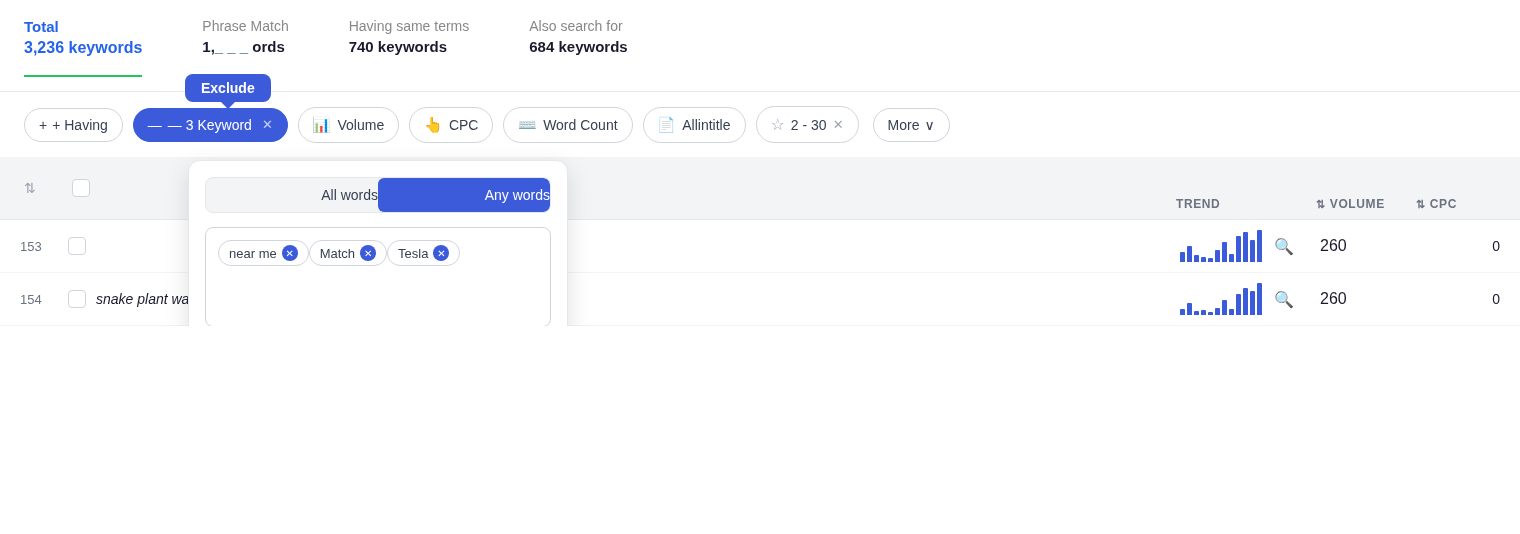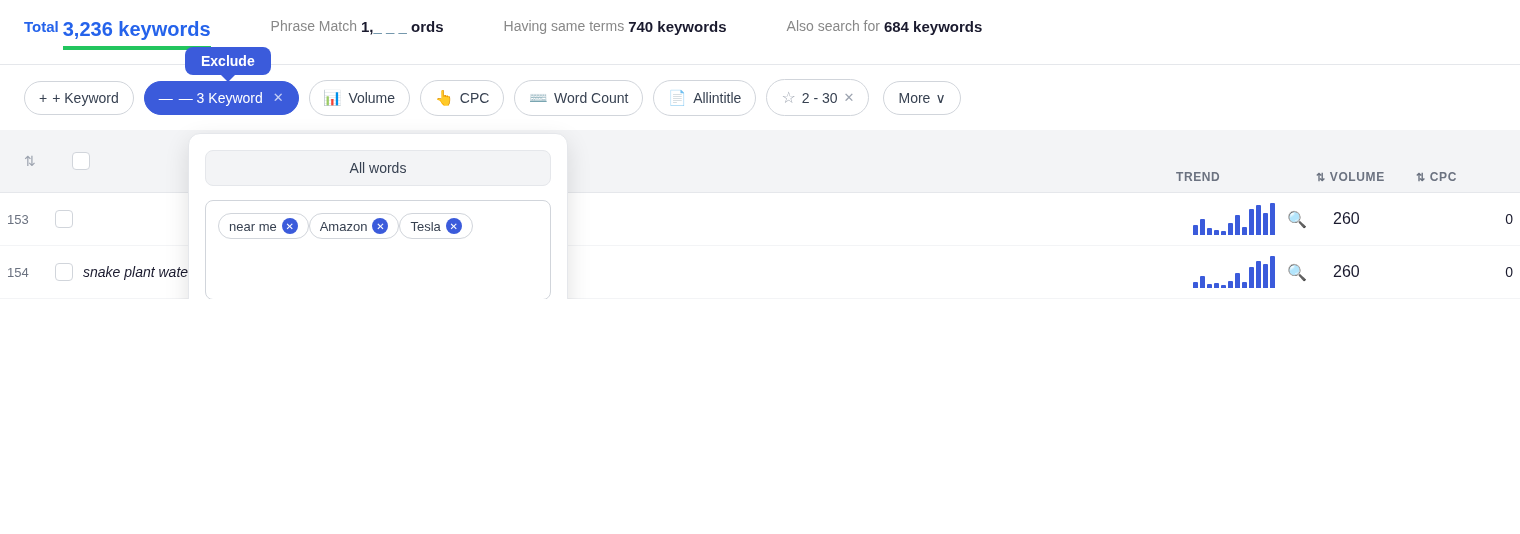--- a/index.html
+++ b/index.html
@@ -5,25 +5,25 @@
     * { box-sizing: border-box; margin: 0; padding: 0; }
     body { font-family: -apple-system, BlinkMacSystemFont, 'Segoe UI', Arial, sans-serif; background: #fff; color: #1a1a2e; font-size: 14px; }
 
     .top-section {
       padding: 18px 24px 0 24px;
       display: flex;
       gap: 60px;
       align-items: flex-start;
     }
 
-    .stat-block { display: flex; gap: 4px; }
+    .stat-block { display: flex; flex-direction: column; gap: 4px; }
     .stat-label { font-size: 14px; color: #888; font-weight: 400; }
     .stat-label.active { color: #2563eb; font-weight: 700; font-size: 15px; }
     .stat-value { font-size: 15px; font-weight: 600; color: #1a1a2e; }
-    .stat-value.active { color: #2563eb; font-size: 20px; border-bottom: 4px solid #22c55e; padding-bottom: 5px; }
+    .stat-value.active { color: #2563eb; font-size: 16px; border-bottom: 2px solid #22c55e; padding-bottom: 18px; }
 
     .divider { height: 1px; background: #e5e7eb; margin: 14px 0 0 0; }
 
     .filters-row {
       display: flex;
       align-items: center;
       gap: 10px;
       padding: 14px 24px;
       flex-wrap: nowrap;
       position: relative;
@@ -123,21 +123,21 @@
       color: #374151;
       font-weight: 500;
       margin-left: 4px;
     }
 
     .col-sort { display: flex; align-items: center; gap: 4px; font-size: 12px; font-weight: 600; color: #6b7280; letter-spacing: 0.05em; cursor: pointer; margin-top: 32px; }
 
     .table-row {
       display: flex;
       align-items: center;
-      padding: 10px 7px;
+      padding: 10px 20px;
       border-bottom: 1px solid #f3f4f6;
       background: #fff;
     }
     .row-num { width: 48px; font-size: 13px; color: #6b7280; flex-shrink: 0; }
     .row-check { width: 28px; flex-shrink: 0; }
     .row-keyword { flex: 1; font-size: 14px; color: #1a1a2e; font-style: italic; }
     .row-trend { width: 140px; display: flex; align-items: center; gap: 8px; }
     .row-volume { width: 100px; text-align: left; font-size: 16px; font-weight: 500; color: #1a1a2e; }
     .row-cpc { width: 80px; text-align: right; font-size: 14px; font-weight: 500; color: #1a1a2e; }
 
@@ -187,21 +187,21 @@
       display: flex;
       border-radius: 8px;
       overflow: hidden;
       margin-bottom: 14px;
       border: 1px solid #e5e7eb;
       background: #f3f4f6;
     }
     .toggle-btn {
       flex: 1;
       padding: 9px 0;
-      text-align: center;
+      text-align: right;
       font-size: 14px;
       font-weight: 500;
       cursor: pointer;
       background: transparent;
       border: none;
       color: #374151;
     }
     .toggle-btn.selected {
       background: #3b5bdb;
       color: #fff;
@@ -287,21 +287,21 @@
 </div>
 
 <div class="divider"></div>
 
 <div class="filters-row">
 
   <div class="exclude-tooltip">Exclude</div>
 
   <button class="include-btn">
     <span>+</span>
-    <span>+ Keyword</span>
+    <span>+ Having</span>
   </button>
 
   <button class="filter-btn active">
     <span>—</span>
     <span>— 3 Keyword</span>
     <span class="close-x">✕</span>
   </button>
 
   <button class="filter-btn">
     <span style="font-size:15px;">📊</span>
@@ -330,29 +330,30 @@
   </div>
 
   <button class="more-btn">
     <span>More</span>
     <span>∨</span>
   </button>
 
   <div class="dropdown-popup">
     <div class="toggle-row">
       <button class="toggle-btn">All words</button>
+      <button class="toggle-btn selected">Any words</button>
     </div>
 
     <div class="tags-area">
       <div class="tag">
         <span>near me</span>
         <span class="tag-x">✕</span>
       </div>
       <div class="tag">
-        <span>Amazon</span>
+        <span>Match</span>
         <span class="tag-x">✕</span>
       </div>
       <div class="tag">
         <span>Tesla</span>
         <span class="tag-x">✕</span>
       </div>
     </div>
 
     <button class="apply-btn">Apply</button>
   </div>

